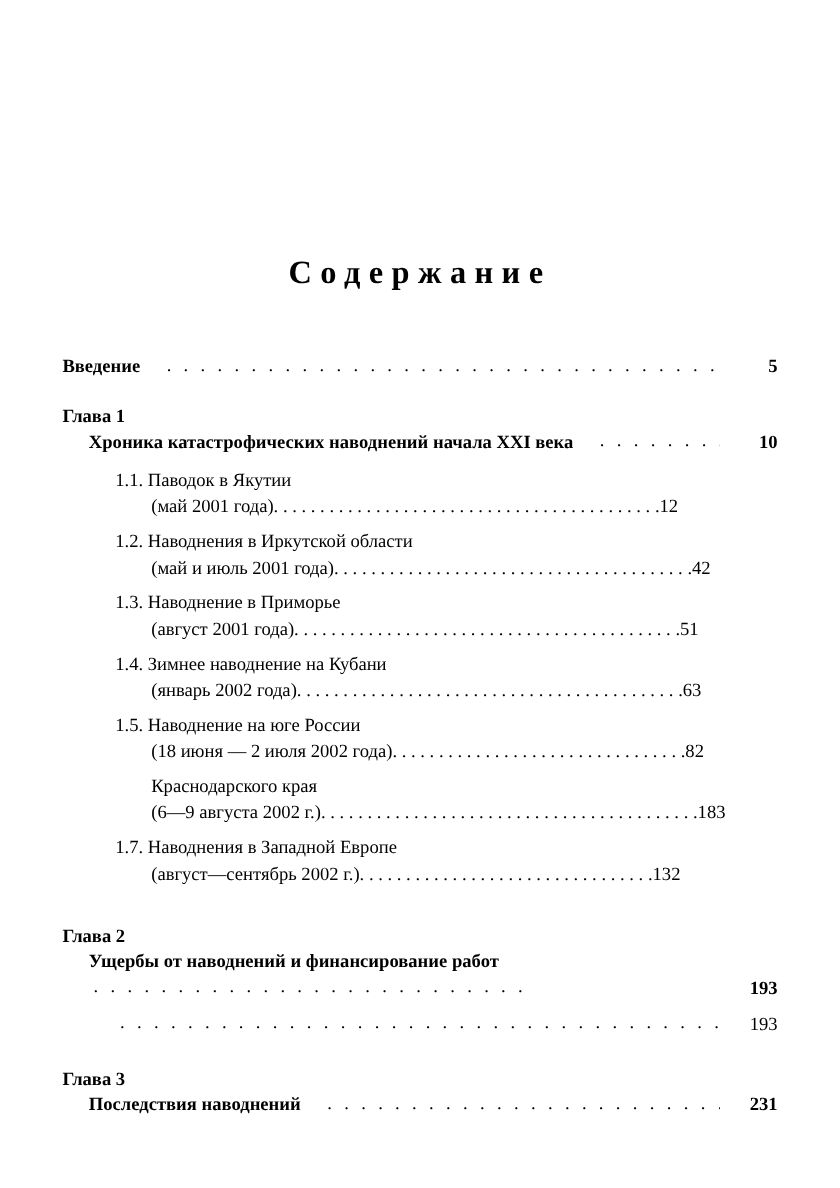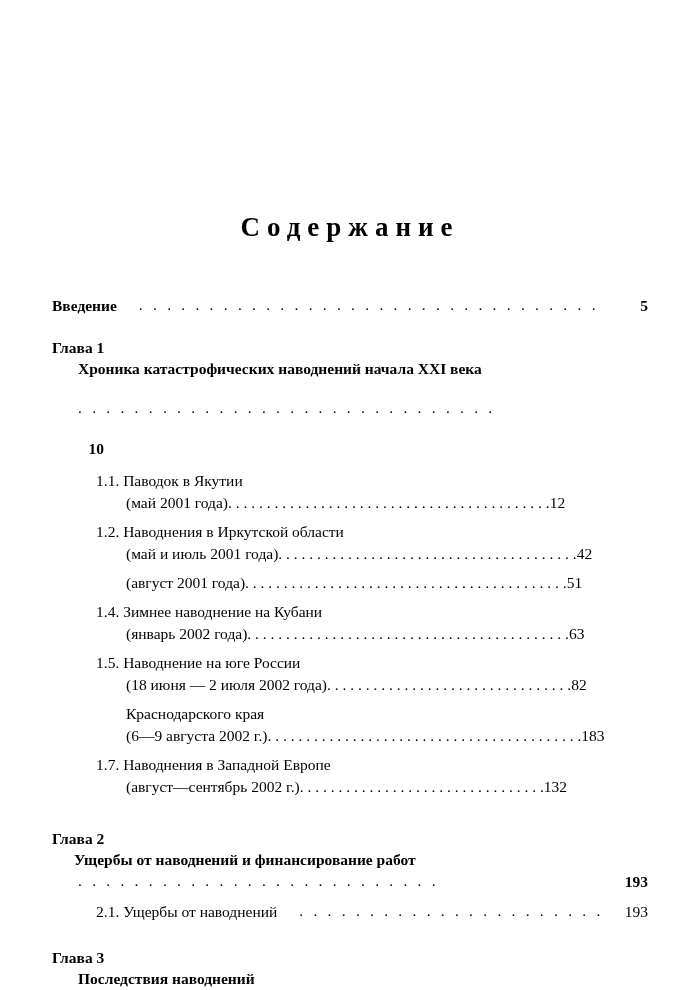--- a/index.html
+++ b/index.html
@@ -74,21 +74,20 @@
     font-size: 15.5px;
     margin-top: 0;
     margin-bottom: 1px;
   }
   .chapter-block {
     margin-bottom: 12px;
   }
   .chapter-title-row {
     margin-left: 22px;
     margin-bottom: 10px;
-    flex-direction: column;
   }
   .chapter-title-two {
     margin-left: 22px;
     margin-bottom: 8px;
   }
   .chapter-title-two .line1 {
     font-weight: bold;
     font-size: 15.5px;
     line-height: 1.42;
   }
@@ -161,20 +160,21 @@
       <div class="section">
         <div class="sec-line1">1.2. Наводнения в Иркутской области</div>
         <div class="sec-line2">
           <span class="label">(май и июль 2001 года)</span>
           <span class="dots">. . . . . . . . . . . . . . . . . . . . . . . . . . . . . . . . . . . . . . .</span>
           <span class="page-num">42</span>
         </div>
       </div>
 
       <div class="section">
+        <div class="sec-line1">1.3. Наводнение в Приморье</div>
         <div class="sec-line2">
           <span class="label">(август 2001 года)</span>
           <span class="dots">. . . . . . . . . . . . . . . . . . . . . . . . . . . . . . . . . . . . . . . . . .</span>
           <span class="page-num">51</span>
         </div>
       </div>
 
       <div class="section">
         <div class="sec-line1">1.4. Зимнее наводнение на Кубани</div>
         <div class="sec-line2">
@@ -220,21 +220,20 @@
       <div class="chapter-title-two">
         <div class="line1">Ущербы от наводнений и финансирование работ</div>
         <div class="row">
           <span class="dots">. . . . . . . . . . . . . . . . . . . . . . . . . .</span>
           <span class="page-num bold">193</span>
         </div>
       </div>
 
       <div class="section-single">
         <div class="row">
-          <span class="label">2.1. Ущербы от наводнений</span>
           <span class="dots">. . . . . . . . . . . . . . . . . . . . . . . . . . . . . . . . . . . . . . . . . . . . .</span>
           <span class="page-num">193</span>
         </div>
       </div>
 
     </div>
 
     <div class="gap-mid"></div>
 
     <div class="chapter-block">

